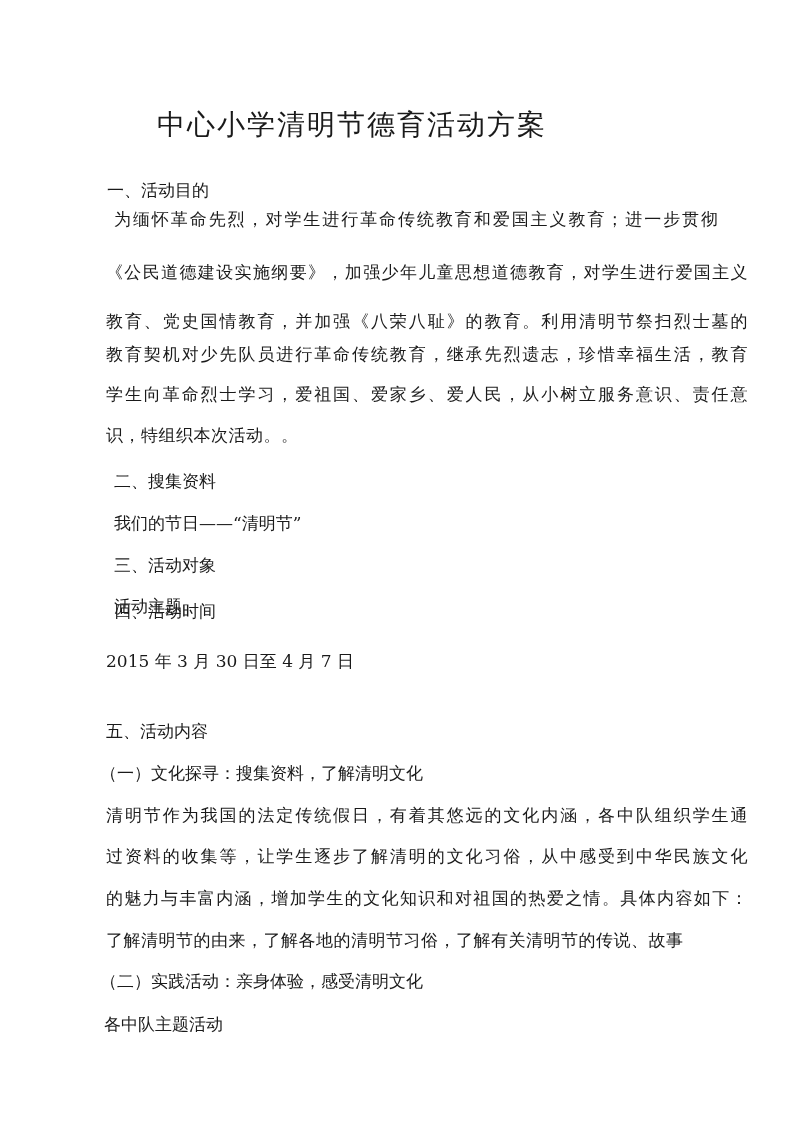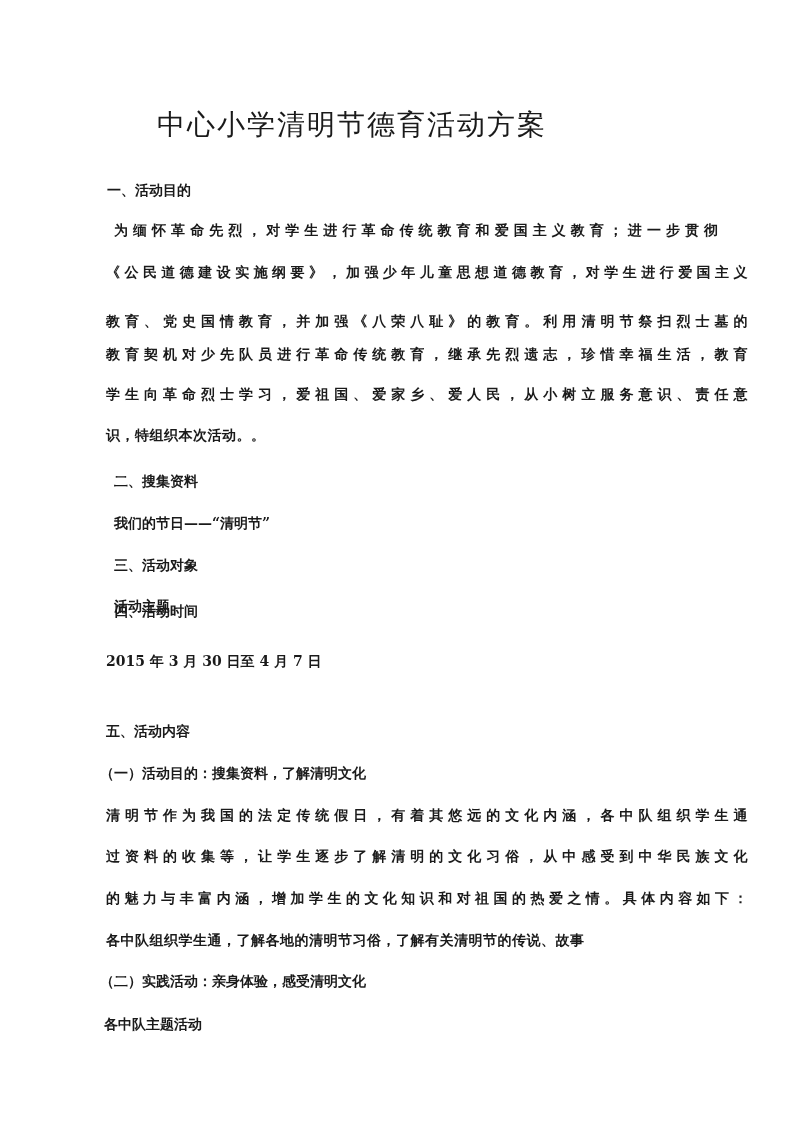--- a/index.html
+++ b/index.html
@@ -1,53 +1,53 @@
 <!DOCTYPE html>
 <html><head>
   <meta charset="utf-8">
   <style>
     html, body { margin: 0; padding: 0; background: #ffffff; }
     body { width: 793px; height: 1122px; position: relative; overflow: hidden;
            font-family: "DejaVu Serif", "Liberation Serif", serif; color: #1a1a1a; }
     .title { position: absolute; left: 0; width: 704px; top: 106px; text-align: center;
              font-size: 28px; letter-spacing: 2px; line-height: 38px; }
-    .line { position: absolute; left: 76px; font-size: 14px; line-height: 26px; white-space: nowrap; font-weight: bold; }
+    .line { position: absolute; left: 76px; font-size: 17px; line-height: 26px; white-space: nowrap; }
     .ind1 { left: 107px; }
     .ind2 { left: 114px; }
     .ind0 { left: 76px; margin-left: 30px; }
     .ind3 { left: 104px; text-align: center; }
     .just { width: 642px; text-align: justify; text-align-last: justify; letter-spacing: 0.5px; }
   </style>
 </head>
 <body>
 
 <div>
   <div class="title">中心小学清明节德育活动方案</div>
 
   <div class="line ind1" style="top:177px">一、活动目的</div>
 
-  <div class="line ind2" style="top:217px; width:604px; text-align:justify; text-align-last:justify;">为缅怀革命先烈，对学生进行革命传统教育和爱国主义教育；进一步贯彻</div>
+  <div class="line ind2" style="top:206px; width:604px; text-align:justify; text-align-last:justify;">为缅怀革命先烈，对学生进行革命传统教育和爱国主义教育；进一步贯彻</div>
   <div class="line ind0 just" style="top:259px">《公民道德建设实施纲要》，加强少年儿童思想道德教育，对学生进行爱国主义</div>
   <div class="line ind0 just" style="top:308px">教育、党史国情教育，并加强《八荣八耻》的教育。利用清明节祭扫烈士墓的</div>
   <div class="line ind0 just" style="top:341px">教育契机对少先队员进行革命传统教育，继承先烈遗志，珍惜幸福生活，教育</div>
   <div class="line ind0 just" style="top:381px">学生向革命烈士学习，爱祖国、爱家乡、爱人民，从小树立服务意识、责任意</div>
   <div class="line ind0" style="top:422px; letter-spacing:0.5px;">识，特组织本次活动。。</div>
 
   <div class="line ind2" style="top:468px">二、搜集资料</div>
   <div class="line ind2" style="top:510px">我们的节日——“清明节”</div>
 
   <div class="line ind2" style="top:552px">三、活动对象</div>
   <div class="line ind2" style="top:593px">活动主题</div>
 
   <div class="line ind2" style="top:598px">四、活动时间</div>
   <div class="line ind0" style="top:648px">2015 年 3 月 30 日至 4 月 7 日</div>
 
   <div class="line ind0" style="top:718px">五、活动内容</div>
-  <div class="line ind0" style="top:760px; left:70px;">（一）活动目的：搜集资料，了解清明文化</div>
+  <div class="line ind0" style="top:760px; left:70px;">（一）文化探寻：搜集资料，了解清明文化</div>
 
   <div class="line ind0 just" style="top:802px">清明节作为我国的法定传统假日，有着其悠远的文化内涵，各中队组织学生通</div>
   <div class="line ind0 just" style="top:843px">过资料的收集等，让学生逐步了解清明的文化习俗，从中感受到中华民族文化</div>
   <div class="line ind0 just" style="top:885px">的魅力与丰富内涵，增加学生的文化知识和对祖国的热爱之情。具体内容如下：</div>
-  <div class="line ind0" style="top:927px; letter-spacing:0.5px;">各中队组织学生通，了解各地的清明节习俗，了解有关清明节的传说、故事</div>
+  <div class="line ind0" style="top:927px; letter-spacing:0.5px;">了解清明节的由来，了解各地的清明节习俗，了解有关清明节的传说、故事</div>
 
   <div class="line ind0" style="top:968px; left:70px;">（二）实践活动：亲身体验，感受清明文化</div>
   <div class="line ind3" style="top:1011px">各中队主题活动</div>
 </div>
 
 </body></html>

